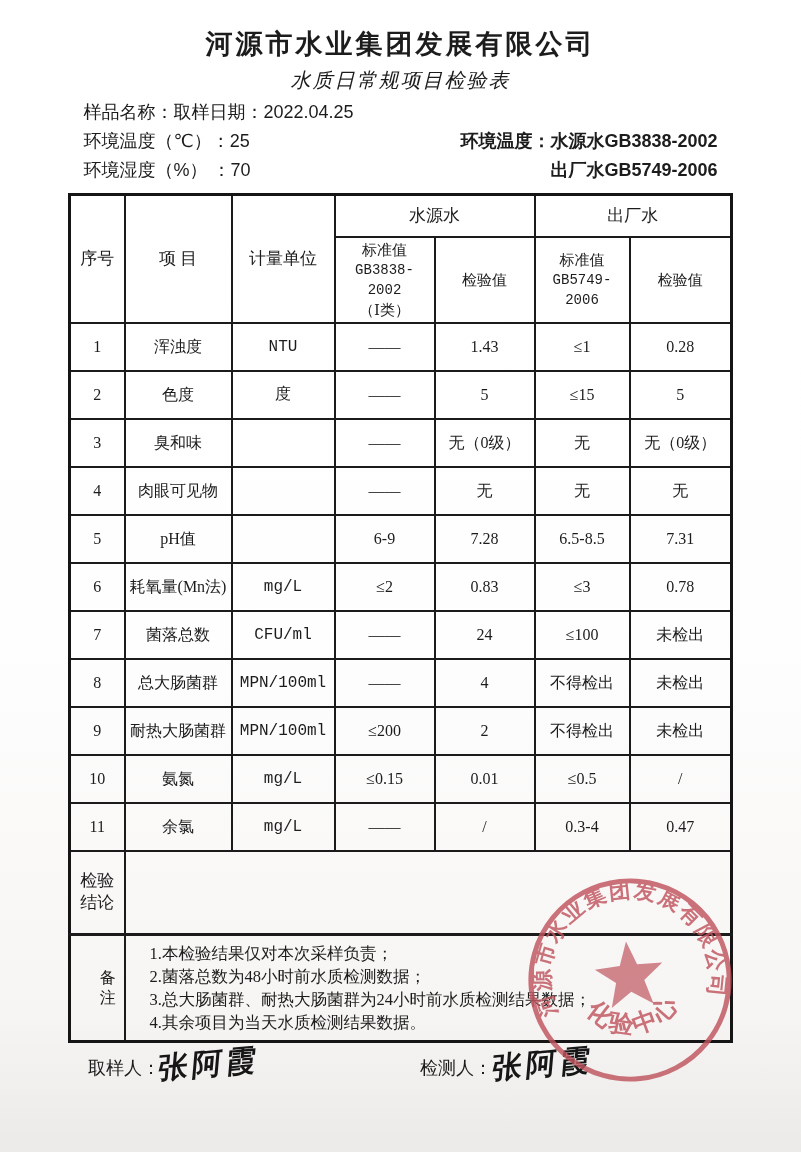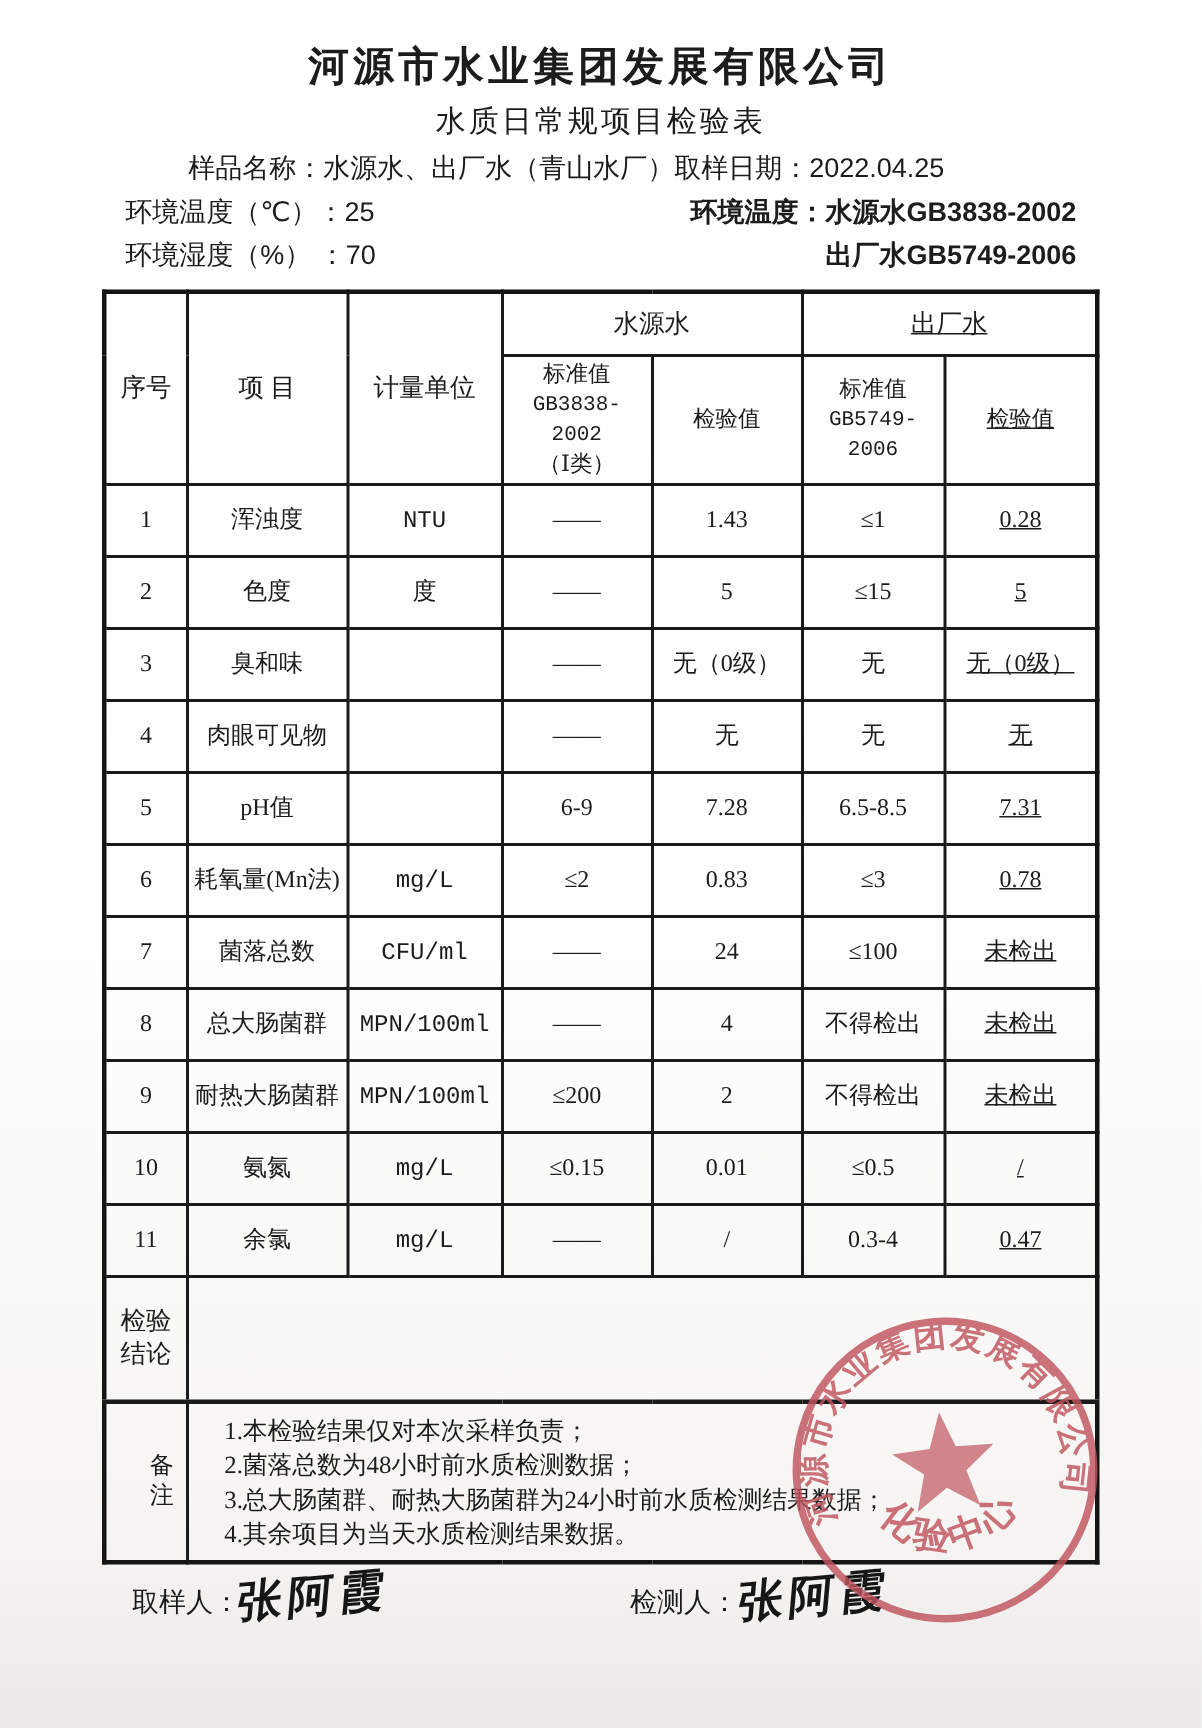--- a/index.html
+++ b/index.html
@@ -16,27 +16,27 @@
 
   
   .company-title {
     margin-top:26px; text-align:center;
     font-family:"Liberation Sans","DejaVu Sans",sans-serif;
     font-size:27px; font-weight:bold; letter-spacing:3px;
   }
   .doc-title {
     margin-top:5px; text-align:center;
     font-family:"Liberation Sans","DejaVu Sans",sans-serif;
-    font-size:20px; letter-spacing:2px;
+    font-size:20px; letter-spacing:2px;font-style:italic;
   }
   .info-block { width:634px; margin:4px auto 0; font-size:18px;
     font-family:"Liberation Sans","DejaVu Sans",sans-serif; }
   .info-line { display:flex; justify-content:space-between; line-height:29px; white-space:nowrap; }
   .info-line .right { font-weight:bold; }
-  .info-line.l1 { justify-content:flex-start;margin-left:42px; }
+  .info-line.l1 { justify-content:flex-start; }
 
   
   table.report {
     border-collapse:collapse;
     margin:8px auto 0;
     width:662px;
     table-layout:fixed;
     background:transparent;
   }
   table.report th, table.report td {
@@ -44,21 +44,21 @@
     text-align:center; vertical-align:middle;
     font-size:16px; line-height:20px;
     padding:2px 3px;
     font-weight:normal;
   }
   table.report { border:3px solid #151515; }
   tr.group-row th { height:42px; font-size:17px;margin-left:40px; }
   tr.sub-row th { height:68px; font-size:15px; }
   tbody td { height:48px; }
   td.c-item { text-align:left; padding-left:9px; }
-  .bold { font-weight:bold;text-decoration:underline; }
+  .bold { font-weight:bold; }
   .mono { font-family:"Liberation Mono","DejaVu Sans Mono",monospace; font-size:14px; }
   tr.conclusion-row th { height:84px; font-size:17px; line-height:22px; padding:4px 6px; }
   tr.conclusion-row td { height:84px; }
   tr.remarks-row th { height:102px; font-size:16px; }
   tr.remarks-row td { text-align:left; padding:6px 4px 6px 6px; height:102px; }
   tr.remarks-row td div { font-size:16.5px; line-height:23px; white-space:nowrap; }
   tr.remarks-row th, tr.remarks-row td { border-top-width:3px;padding-left:24px; }
 
   
   .stamp { position:absolute; left:516px; top:840px; width:228px; height:228px;
@@ -84,21 +84,20 @@
 <body>
 
 <div class="page">
 
   <div class="company-title">河源市水业集团发展有限公司</div>
   <div class="doc-title">水质日常规项目检验表</div>
 
   <div class="info-block">
     <div class="info-line l1">
       <span>样品名称：</span>
-        <span>水源水、出厂水（青山水厂）</span>
         <span>取样日期：</span>
         <span>2022.04.25</span>
     </div>
     <div class="info-line">
       <span class="left"><span>环境温度（℃）：</span><span>25</span></span>
       <span class="right"><span>环境温度：</span><span>水源水GB3838-2002</span></span>
     </div>
     <div class="info-line">
       <span class="left"><span>环境湿度（%） ：</span><span>70</span></span>
       <span class="right">出厂水GB5749-2006</span>

